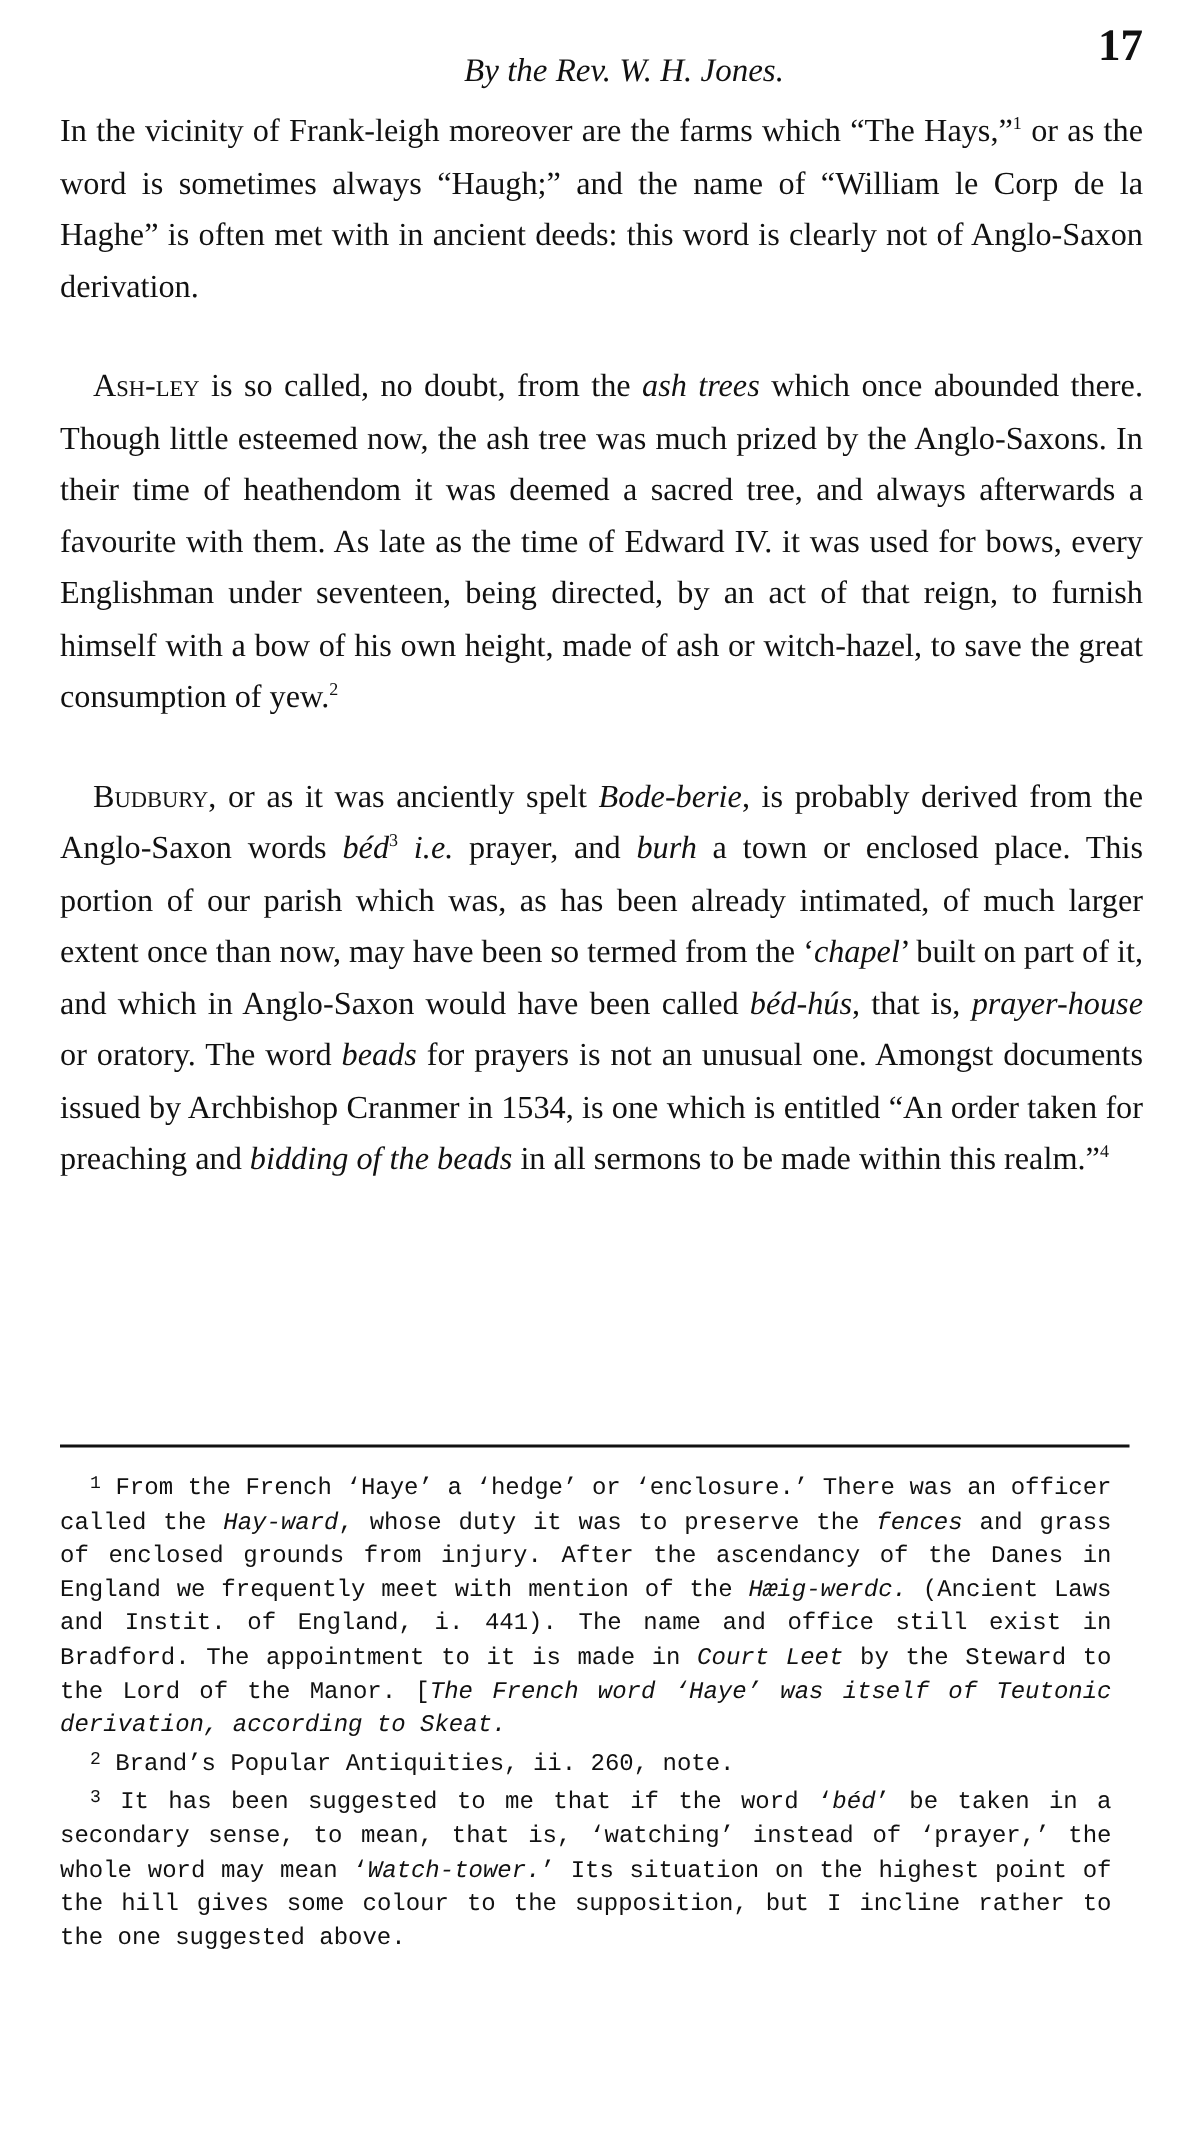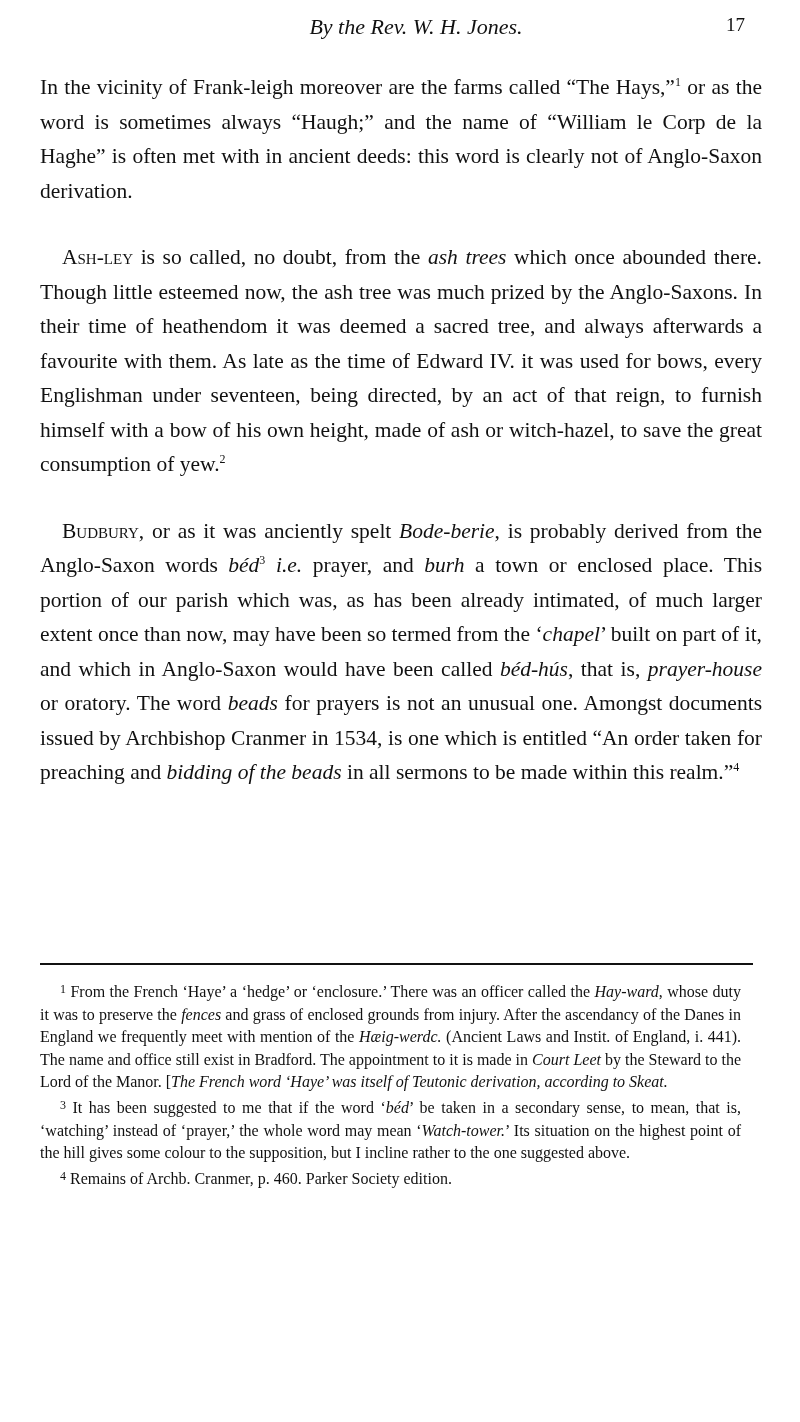--- a/index.html
+++ b/index.html
@@ -7,66 +7,66 @@
     width: 800px; height: 1422px; position: relative; overflow: hidden;
     font-family: "Liberation Serif", "DejaVu Serif", serif; color: #111;
   }
   .page { position: absolute; left: 40px; top: 0; width: 722px; }
   .running-head {
     position: absolute; top: 14px; left: 0; width: 722px; height: 30px;
     font-size: 22px;
   }
   .running-title {
     position: absolute; left: 0; right: 0; text-align: center;
-    font-style: italic; padding-left: 30px;
+    font-style: italic; padding-left: 30px; margin-top: 20px;
   }
   .page-number {
-    position: absolute; right: 17px; top: 0; font-weight: normal; font-size: 19px;
+    position: absolute; right: 0; top: 0; font-weight: bold; font-size: 30px;
   }
   .body-text {
     position: absolute; top: 70px; left: 0; width: 722px;
     font-size: 21.5px; line-height: 34.5px; text-align: justify;
   }
   .body-text p { margin: 0 0 9px 0; }
   .body-text p.indent { text-indent: 22px; margin-top: 32px; }
   .sc { font-variant: small-caps; }
   i { font-style: italic; }
   sup { font-size: 12px; line-height: 0; vertical-align: 8px; }
   .rule {
     position: absolute; top: 963px; left: 0; width: 713px; height: 0;
     border-top: 2px solid #111;
   }
   .footnotes {
     position: absolute; top: 981px; left: 0; width: 713px;
     font-size: 16px; line-height: 22.6px; text-align: justify;
   }
-  .footnotes p { margin: 0 12px 3px 0; text-indent: 20px; }
+  .footnotes p { margin: 0 12px 3px 0; text-indent: 20px; font-family: Liberation Mono, monospace; }
   .fn-mark { font-size: 12px; vertical-align: 4px; line-height: 0; }
 </style>
 </head>
 <body>
 
 <div class="page">
   <div class="running-head">
     <span class="running-title">By the Rev. W. H. Jones.</span>
     <span class="page-number">17</span>
   </div>
 
   <div class="body-text">
-    <p><span>In the vicinity of Frank-leigh moreover are the farms called “The Hays,”</span><sup>1</sup><span> or as the word is sometimes always “Haugh;” and the name of “William le Corp de la Haghe” is often met with in ancient deeds: this word is clearly not of Anglo-Saxon derivation.</span></p>
+    <p><span>In the vicinity of Frank-leigh moreover are the farms which “The Hays,”</span><sup>1</sup><span> or as the word is sometimes always “Haugh;” and the name of “William le Corp de la Haghe” is often met with in ancient deeds: this word is clearly not of Anglo-Saxon derivation.</span></p>
     <p class="indent"><span class="sc">Ash-ley</span><span> is so called, no doubt, from the </span><i>ash trees</i><span> which once abounded there.  Though little esteemed now, the ash tree was much prized by the Anglo-Saxons.  In their time of heathendom it was deemed a sacred tree, and always afterwards a favourite with them.  As late as the time of Edward IV. it was used for bows, every Englishman under seventeen, being directed, by an act of that reign, to furnish himself with a bow of his own height, made of ash or witch-hazel, to save the great consumption of yew.</span><sup>2</sup></p>
     <p class="indent"><span class="sc">Budbury</span><span>, or as it was anciently spelt </span><i>Bode-berie</i><span>, is probably derived from the Anglo-Saxon words </span><i>béd</i><sup>3</sup><span> </span><i>i.e.</i><span> prayer, and </span><i>burh</i><span> a town or enclosed place.  This portion of our parish which was, as has been already intimated, of much larger extent once than now, may have been so termed from the ‘</span><i>chapel</i><span>’ built on part of it, and which in Anglo-Saxon would have been called </span><i>béd-hús</i><span>, that is, </span><i>prayer-house</i><span> or oratory.   The word </span><i>beads</i><span> for prayers is not an unusual one.  Amongst documents issued by Archbishop Cranmer in 1534, is one which is entitled “An order taken for preaching and </span><i>bidding of the beads</i><span> in all sermons to be made within this realm.”</span><sup>4</sup></p>
   </div>
 
   <div class="rule"></div>
 
   <div class="footnotes">
     <p>
       <span class="fn-mark">1</span><span><span> From the French ‘Haye’ a ‘hedge’ or ‘enclosure.’  There was an officer called the </span><i>Hay-ward</i><span>, whose duty it was to preserve the </span><i>fences</i><span> and grass of enclosed grounds from injury.  After the ascendancy of the Danes in England we frequently meet with mention of the </span><i>Hæig-werdc.</i><span>  (Ancient Laws and Instit. of England, i. 441).  The name and office still exist in Bradford.  The appointment to it is made in </span><i>Court Leet</i><span> by the Steward to the Lord of the Manor.  [</span><i>The French word ‘Haye’ was itself of Teutonic derivation, according to Skeat.</i></span>
     </p>
     <p>
-      <span class="fn-mark">3</span><span><span> It has been suggested to me that if the word ‘</span><i>béd</i><span>’ be taken in a secondary sense, to mean, that is, ‘watching’ instead of ‘prayer,’ the whole word may mean ‘</span><i>Watch-tower.</i><span>’  Its situation on the highest point of the hill gives some colour to the supposition, but I incline rather to the one suggested above.</span></span>
+      <span class="fn-mark">2</span><span><span> Brand’s Popular Antiquities, ii. 260, note.</span></span>
     </p>
     <p>
-      <span class="fn-mark">4</span><span><span> Remains of Archb. Cranmer, p. 460.  Parker Society edition.</span></span>
+      <span class="fn-mark">3</span><span><span> It has been suggested to me that if the word ‘</span><i>béd</i><span>’ be taken in a secondary sense, to mean, that is, ‘watching’ instead of ‘prayer,’ the whole word may mean ‘</span><i>Watch-tower.</i><span>’  Its situation on the highest point of the hill gives some colour to the supposition, but I incline rather to the one suggested above.</span></span>
     </p>
   </div>
 </div>
 
 </body></html>

